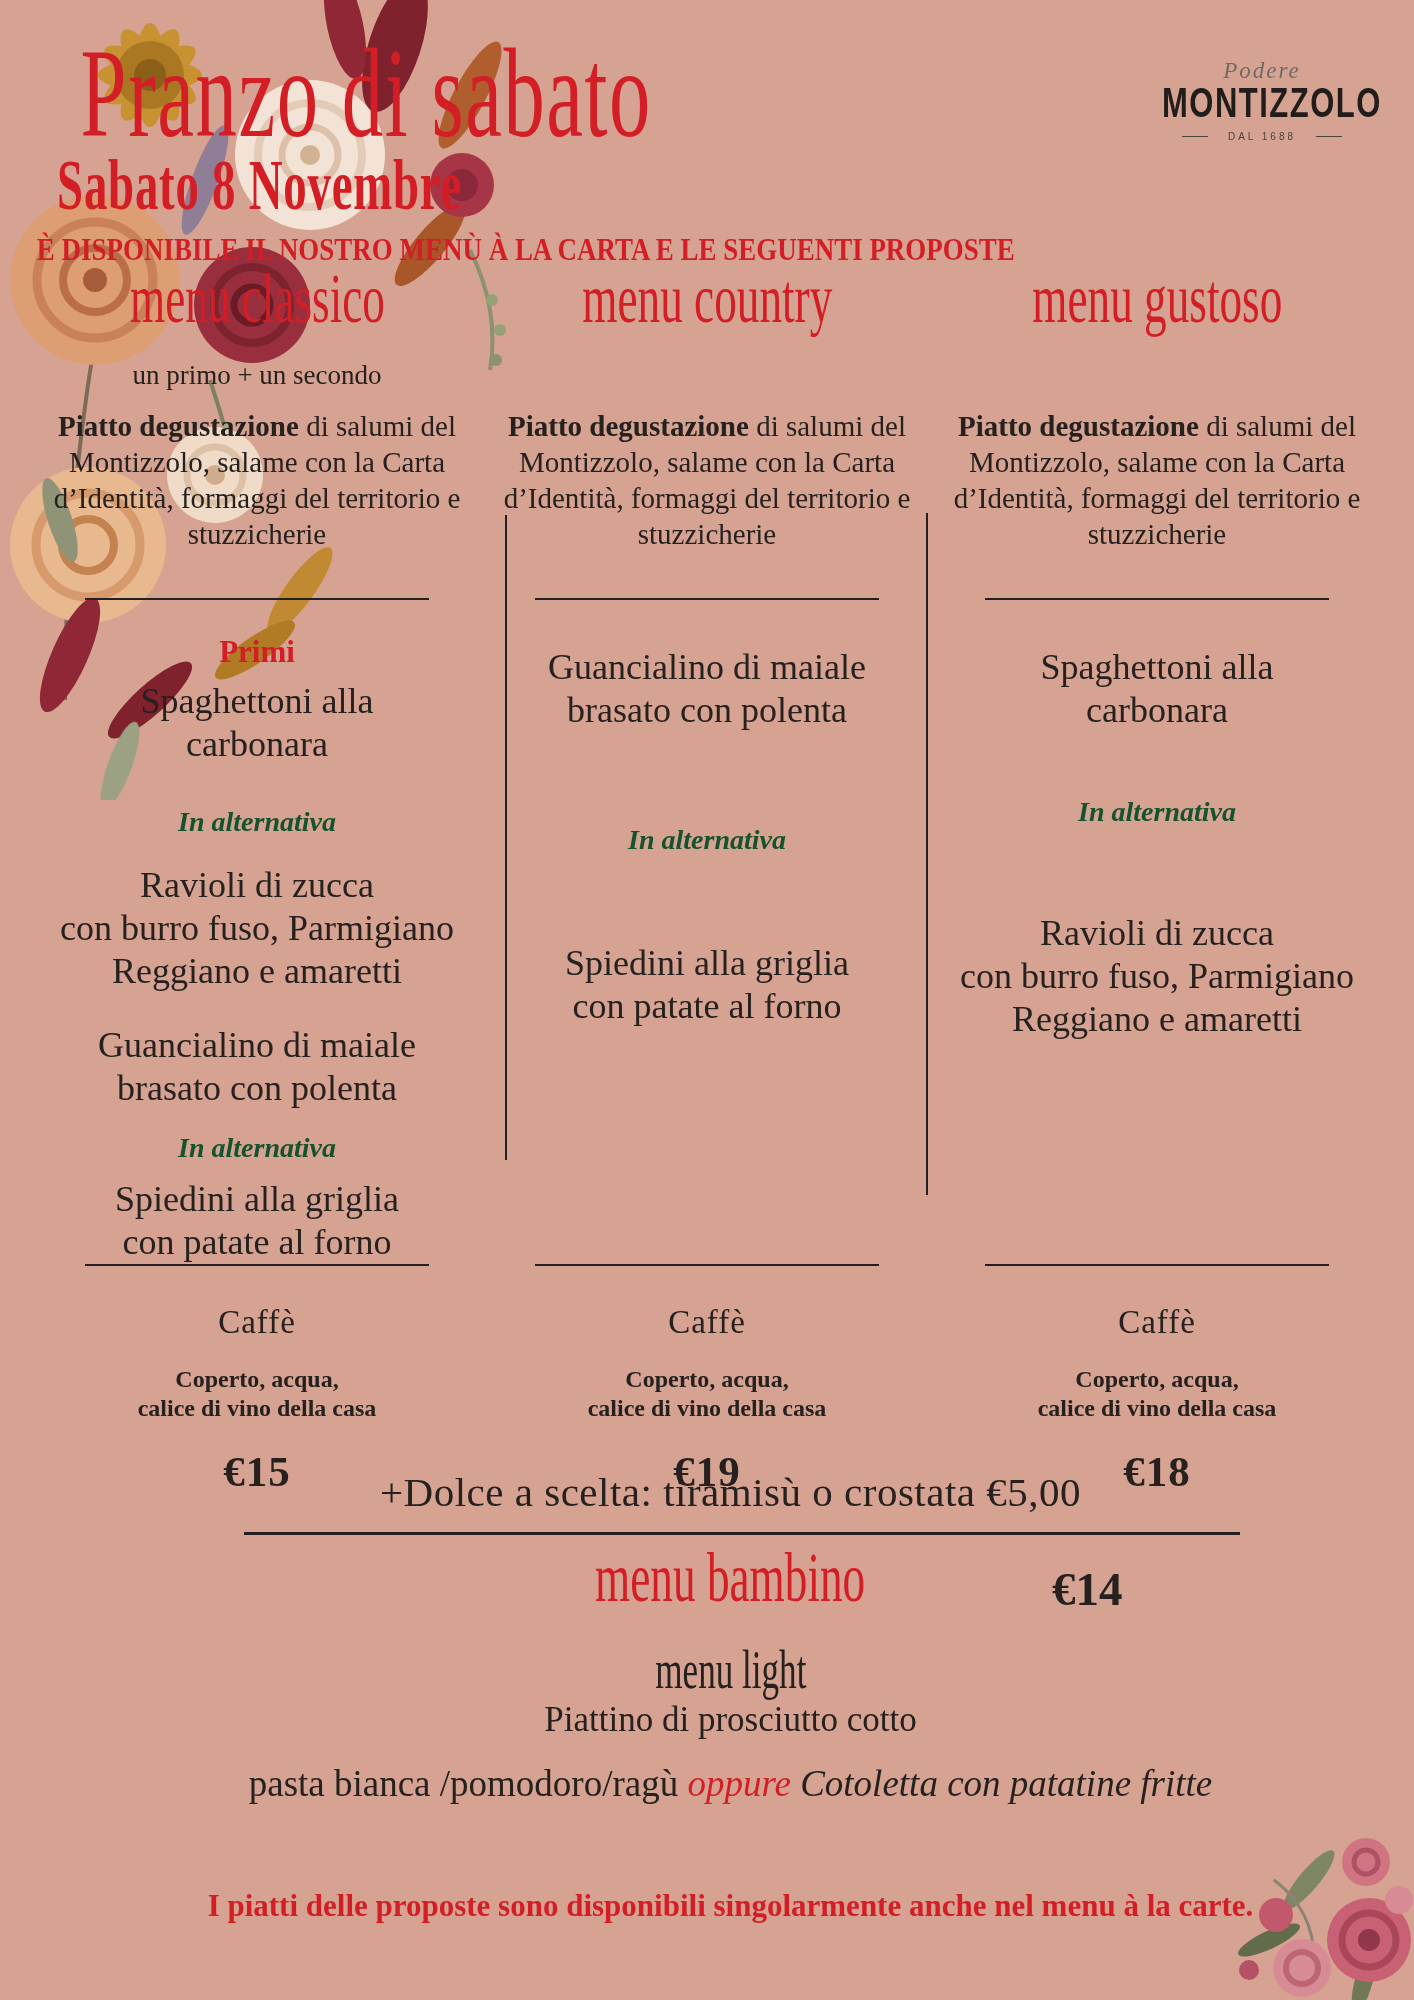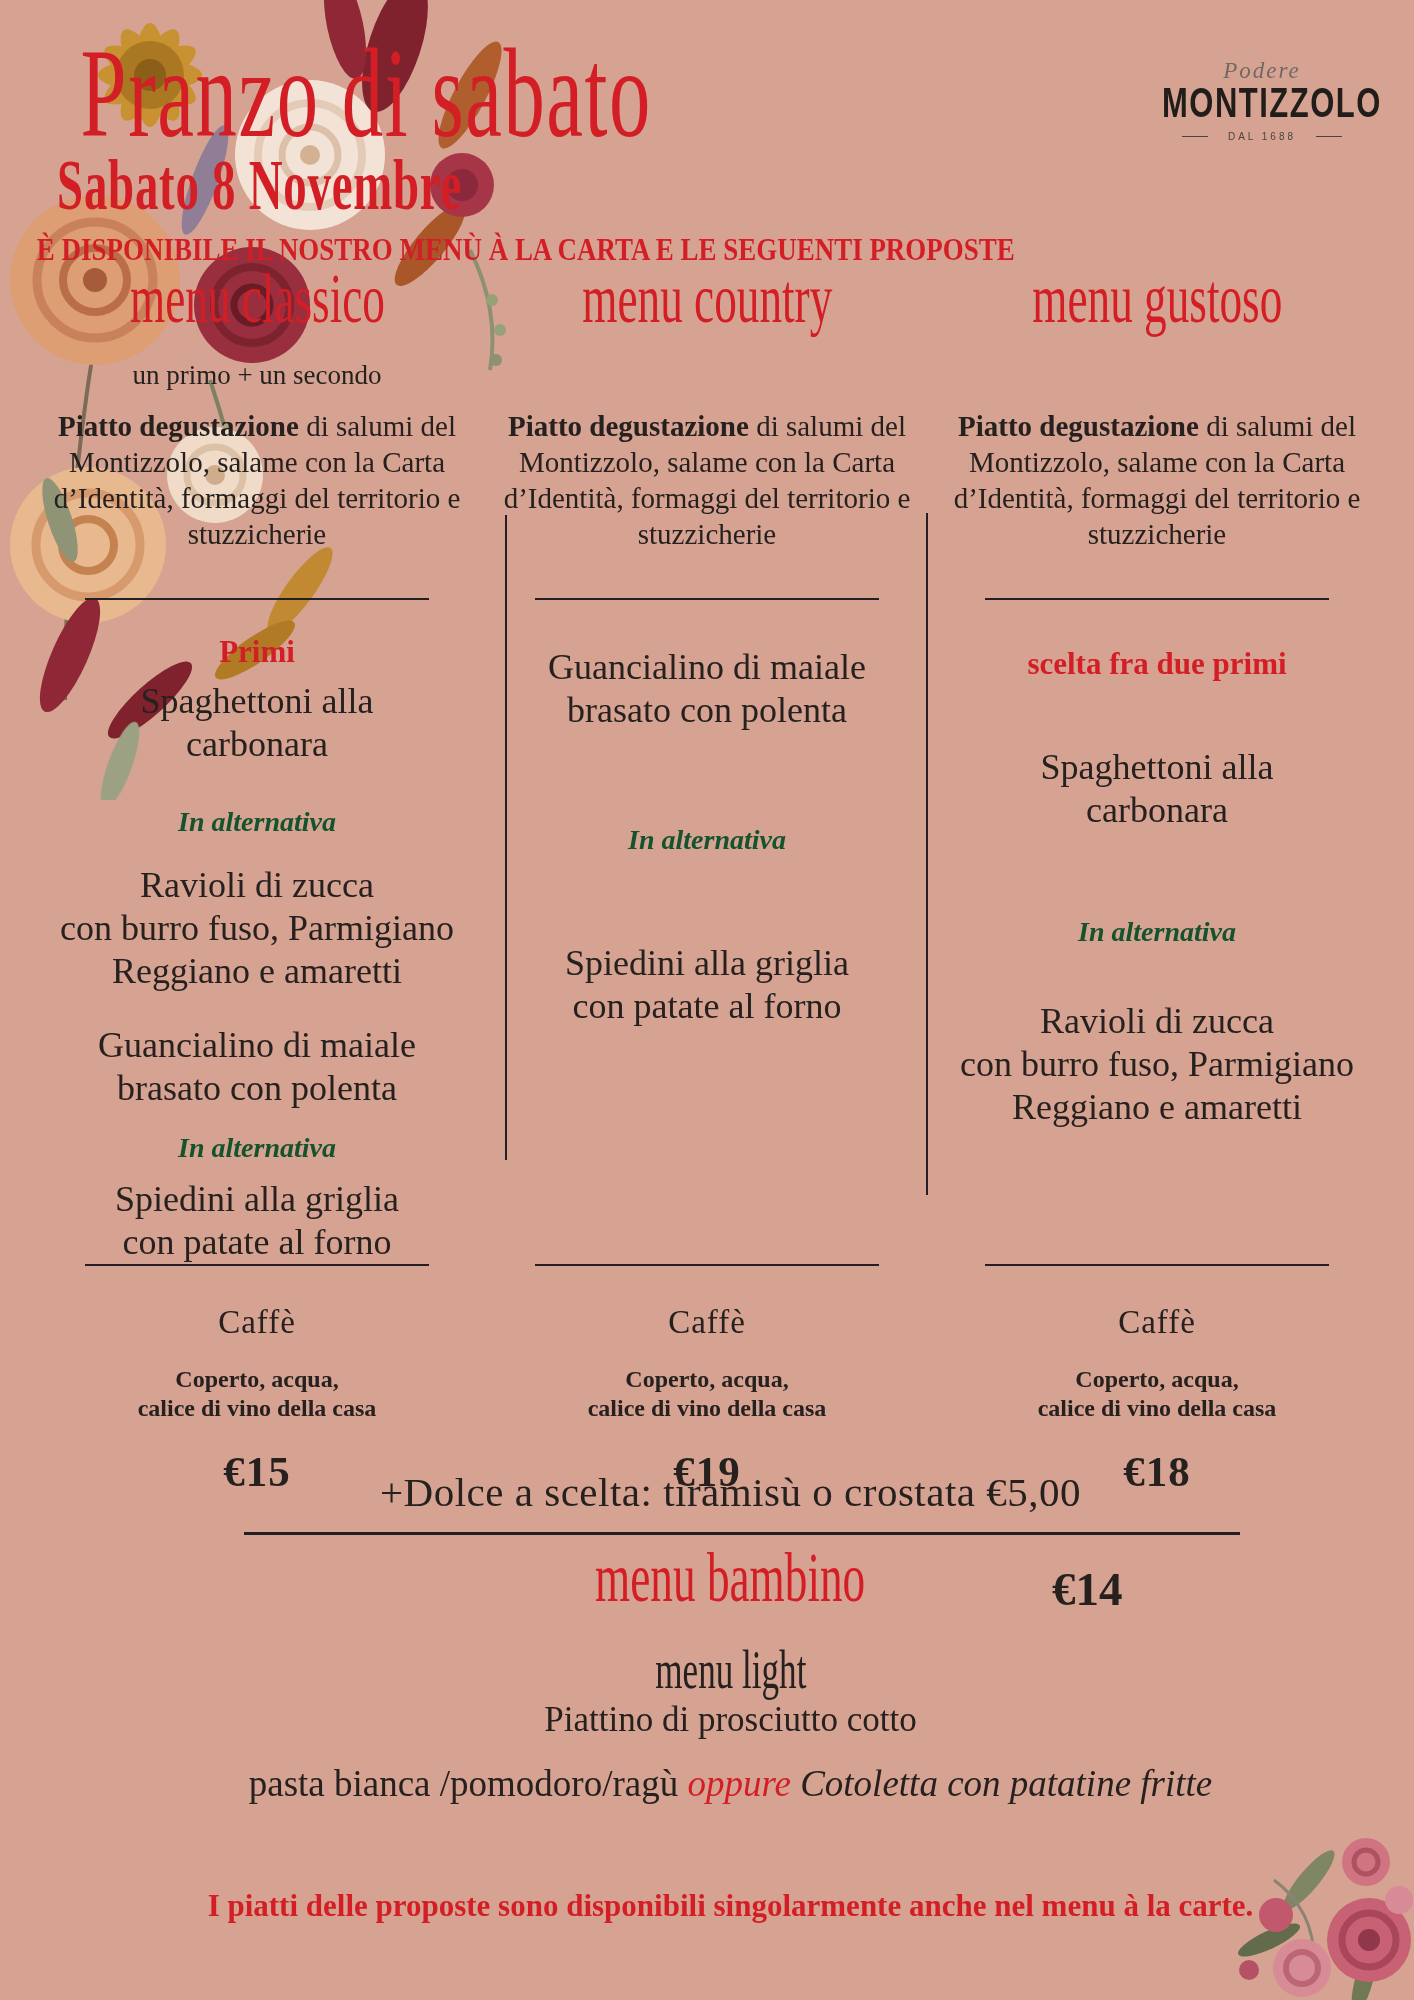--- a/index.html
+++ b/index.html
@@ -265,21 +265,20 @@
 calice di vino della casa</div>
       <div class="price">€19</div>
     </div>
   </div>
     <div class="menu-col gustoso">
     <div><span class="display menu-name">menu gustoso</span></div>
     <div class="menu-subtitle"></div>
     <p class="tasting"><b>Piatto degustazione</b><span> di salumi del Montizzolo, salame con la Carta d’Identità, formaggi del territorio e stuzzicherie</span></p>
     <div class="rule"></div>
     <div class="blocks">
-        <div class="blk heading">scelta fra due primi</div>
         <div class="blk dish">Spaghettoni alla
 carbonara</div>
         <div class="blk alt">In alternativa</div>
         <div class="blk dish">Ravioli di zucca
 con burro fuso, Parmigiano
 Reggiano e amaretti</div>
       </div>
     <div class="col-footer">
       <div class="rule2"></div>
       <div class="coffee">Caffè</div>

